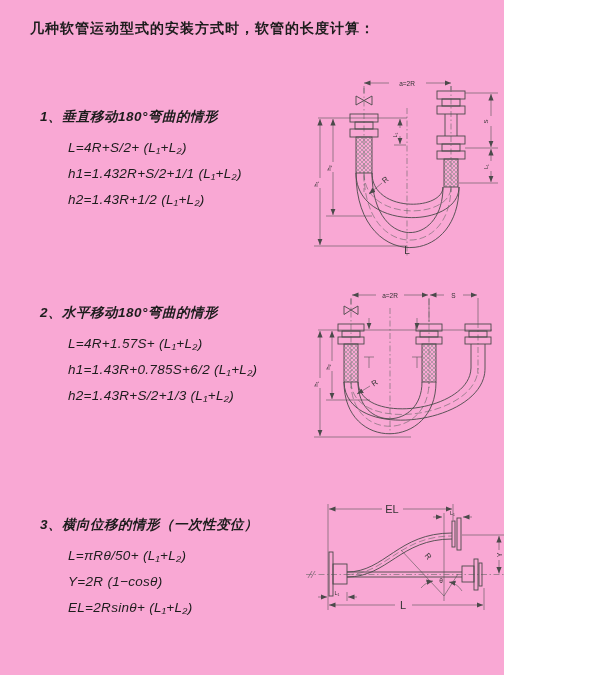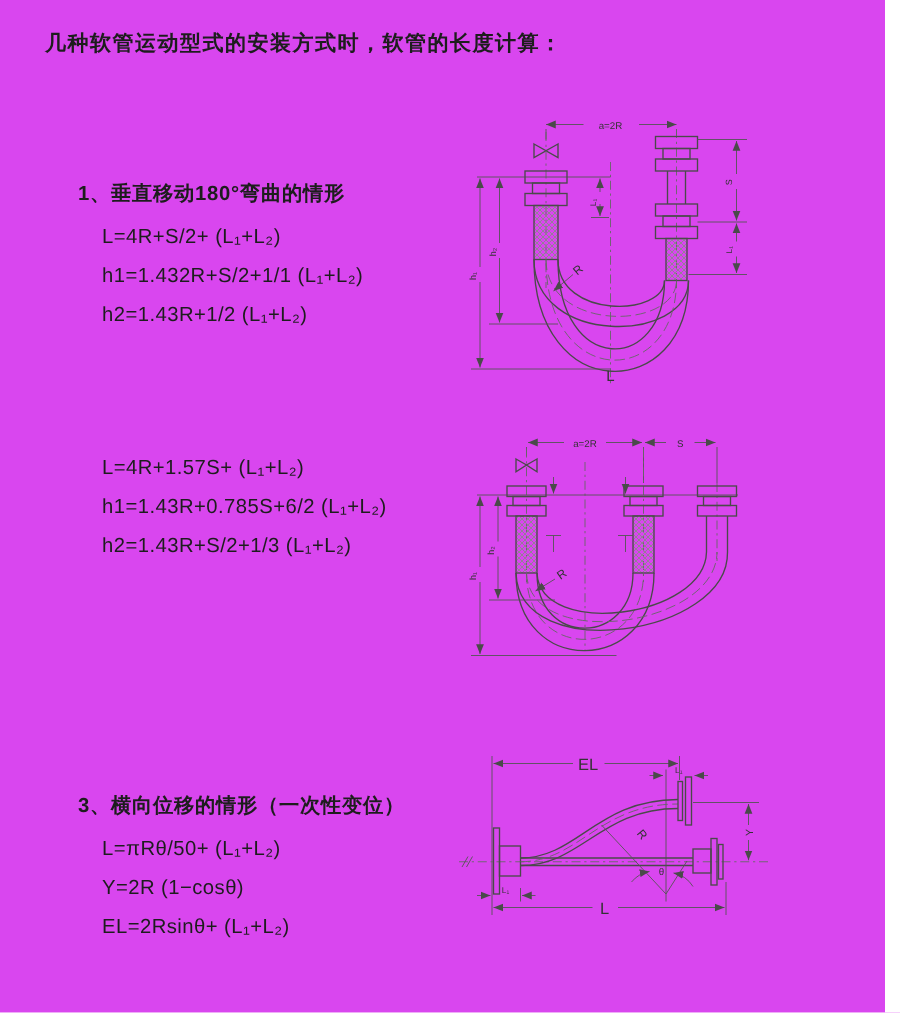--- a/index.html
+++ b/index.html
@@ -1,25 +1,25 @@
 <!DOCTYPE html>
 <html><head>
 <meta charset="utf-8">
 <style>
   html,body{margin:0;padding:0;background:#fff;}
   .page{
-    position:relative;width:590px;height:675px;background:#d946ef;
+    position:relative;width:504px;height:675px;background:#f9a8d4;
     font-family:"Liberation Sans","DejaVu Sans",sans-serif;color:#1d1d1d;overflow:hidden;
   }
   .title{
     position:absolute;left:30px;top:20px;font-size:14px;font-weight:600;letter-spacing:1px;
   }
   .sec{position:absolute;left:40px;width:270px;}
-  .sec h2{margin:12px;font-size:13.5px;font-weight:600;letter-spacing:0.5px;}
-  .sec .formulas{margin-top:0;padding-left:28px;}
+  .sec h2{margin:0;font-size:13.5px;font-weight:600;letter-spacing:0.5px;font-style:italic;}
+  .sec .formulas{margin-top:14px;padding-left:28px;font-style:italic;}
   .sec .formulas p{margin:0 0 11px 0;font-size:13.5px;font-weight:400;letter-spacing:0.3px;}
   .diag{position:absolute;}
   svg{display:block;}
   svg text{font-family:"Liberation Sans","DejaVu Sans",sans-serif;fill:#333;}
   .ln{stroke:#4a4a4a;stroke-width:0.9;fill:none;}
   .thin{stroke:#555;stroke-width:0.6;fill:none;}
   .dash{stroke:#666;stroke-width:0.6;fill:none;stroke-dasharray:6 2.5 1.5 2.5;}
   .hosedash{stroke:#666;stroke-width:0.6;fill:none;stroke-dasharray:7 3;}
 </style>
 </head>
@@ -137,20 +137,21 @@
       <g>
         <path class="thin" d="M76,117 L63,128" marker-end="url(#a1)"></path>
         <text x="81" y="116" font-size="8" text-anchor="middle" transform="rotate(-40 81 116)">R</text>
       </g>
 
       <text x="101" y="188" font-size="10" text-anchor="middle">L</text>
     </svg>
   </div>
 
   <div class="sec" style="top:304px">
+    <h2>2、水平移动180°弯曲的情形</h2>
     <div class="formulas">
       <p>L=4R+1.57S+ (L₁+L₂)</p>
       <p>h1=1.43R+0.785S+6/2 (L₁+L₂)</p>
       <p>h2=1.43R+S/2+1/3 (L₁+L₂)</p>
     </div>
   </div>
 
   <div class="diag" style="left:306px;top:276px;width:290px;height:200px">
     <svg width="290" height="200" viewBox="0 0 290 200">
       <defs>

